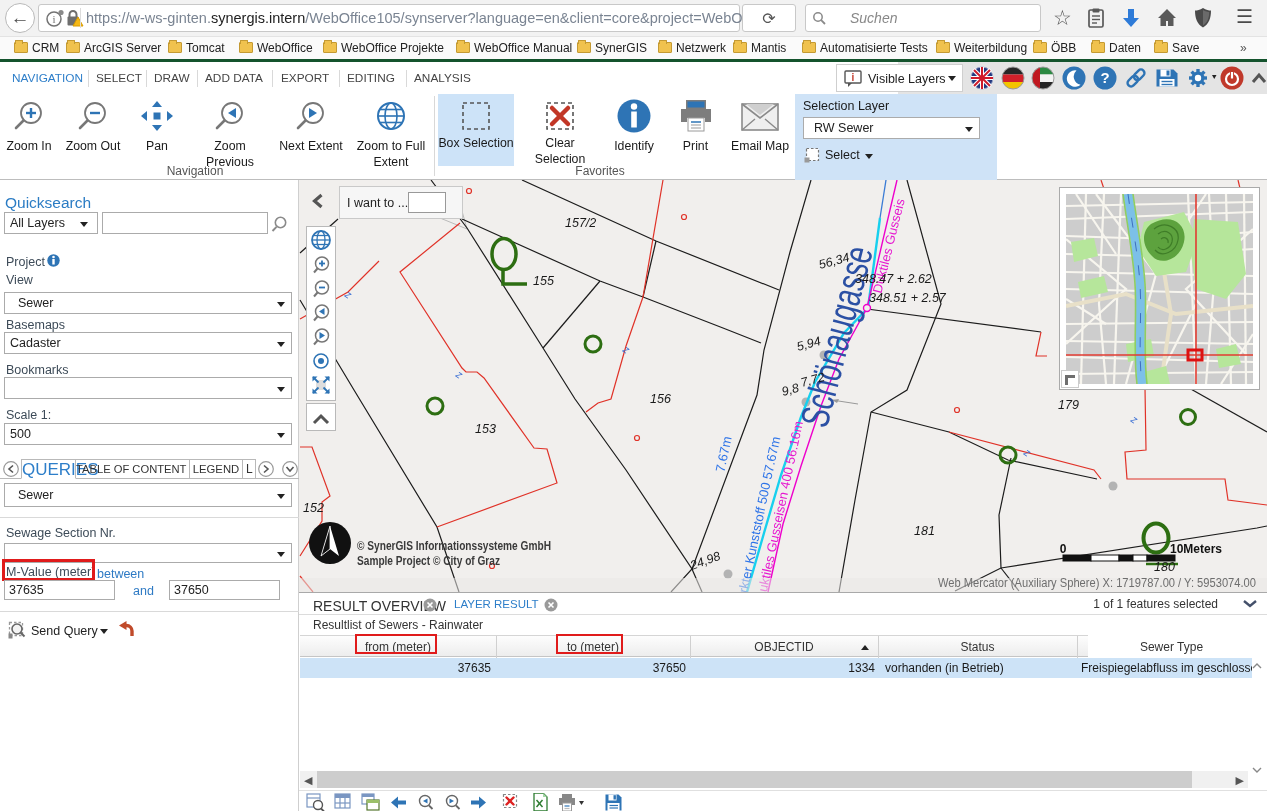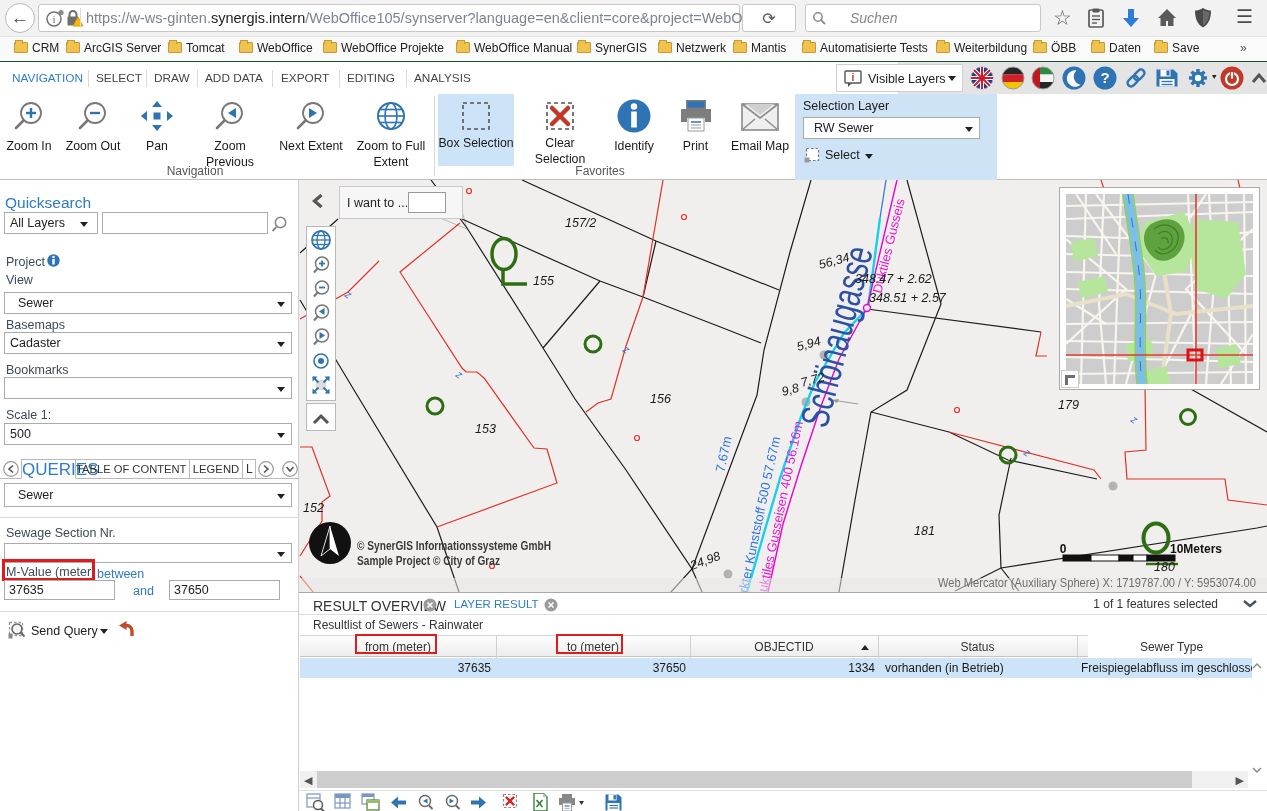--- a/index.html
+++ b/index.html
@@ -8,21 +8,21 @@
 .abs{position:absolute}
 
 #row1{position:absolute;left:0;top:0;width:1267px;height:37px;background:#f2f2f2;border-bottom:1px solid #e3e3e3}
 #urlbox{position:absolute;left:38px;top:4px;width:702px;height:28px;background:#fff;border:1px solid #c8c8c8;border-radius:3px}
 #backbtn{position:absolute;left:5px;top:3px;width:30px;height:30px;border-radius:50%;background:#fff;border:1px solid #b9b9b9;color:#4d4d4d;font-size:19px;text-align:center;line-height:28px;font-weight:bold}
 #urltext{position:absolute;left:86px;top:10px;font-size:14.5px;color:#7a8492;white-space:nowrap}
 #urltext b{color:#222;font-weight:normal}
 #reloadbtn{position:absolute;left:742px;top:4px;width:54px;height:28px;background:#fff;border:1px solid #c8c8c8;border-radius:3px;color:#555;text-align:center;line-height:27px;font-size:16px}
 #searchbox{position:absolute;left:805px;top:4px;width:236px;height:28px;background:#fff;border:1px solid #c8c8c8;border-radius:3px;color:#888;font-style:italic;font-size:14px;line-height:26px;padding-left:44px}
 
-#row2{position:absolute;left:0;top:37px;width:1267px;height:25px;background:#fafafa;border-bottom:1px solid #14532d}
+#row2{position:absolute;left:0;top:37px;width:1267px;height:25px;background:#fafafa;border-bottom:3px solid #14532d}
 .bm{position:absolute;top:4px;height:17px;font-size:12px;color:#222;white-space:nowrap}
 .folder{display:inline-block;width:14px;height:11px;background:#f0c24e;border:1px solid #c49a33;border-radius:1px;position:relative;margin-right:4px;vertical-align:-1px}
 .folder:before{content:"";position:absolute;left:0;top:-3px;width:6px;height:3px;background:#f0c24e;border:1px solid #c49a33;border-bottom:none;border-radius:1px 1px 0 0}
 
 #row3{position:absolute;left:0;top:62px;width:1267px;height:32px;background:#fff}
 #row3 .grayzone{position:absolute;left:898px;top:0;width:369px;height:32px;background:#e4e4e4}
 .apptab{position:absolute;top:0;height:32px;line-height:32px;font-size:11.8px;color:#444;letter-spacing:0px}
 .apptab.active{color:#2d7ec9}
 .tabsep{position:absolute;top:8px;height:17px;width:1px;background:#d9d9d9}
 

